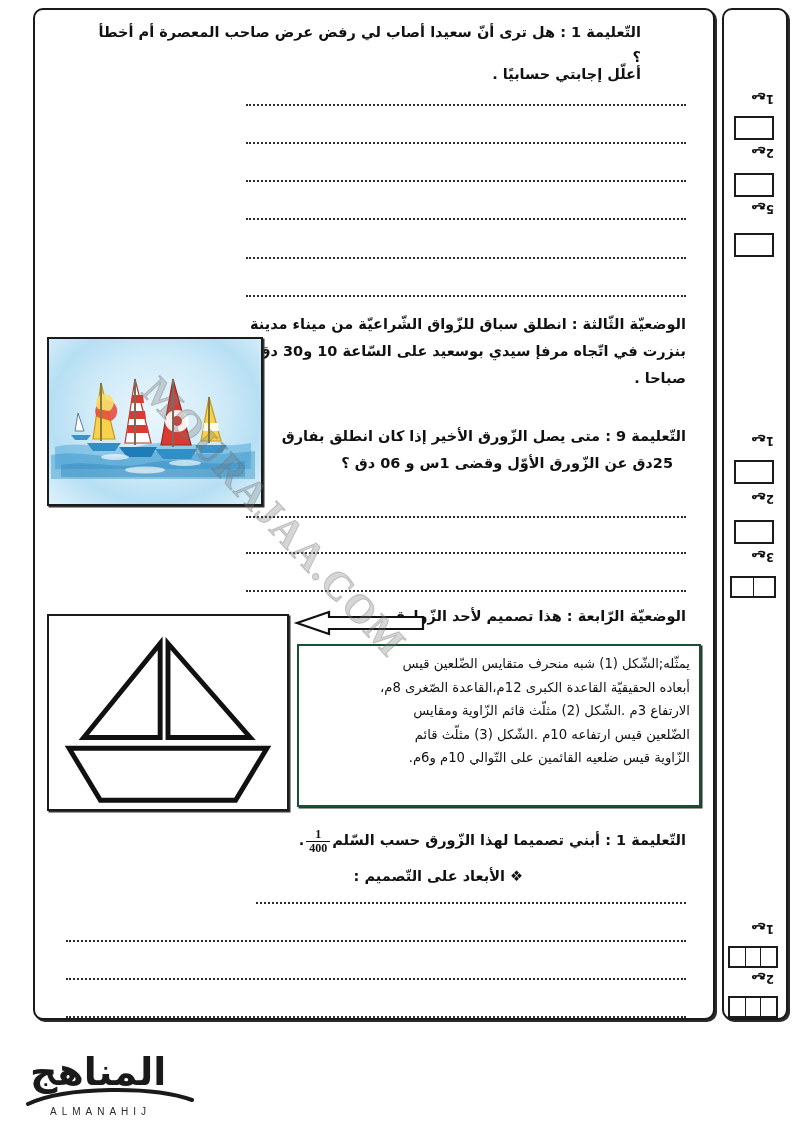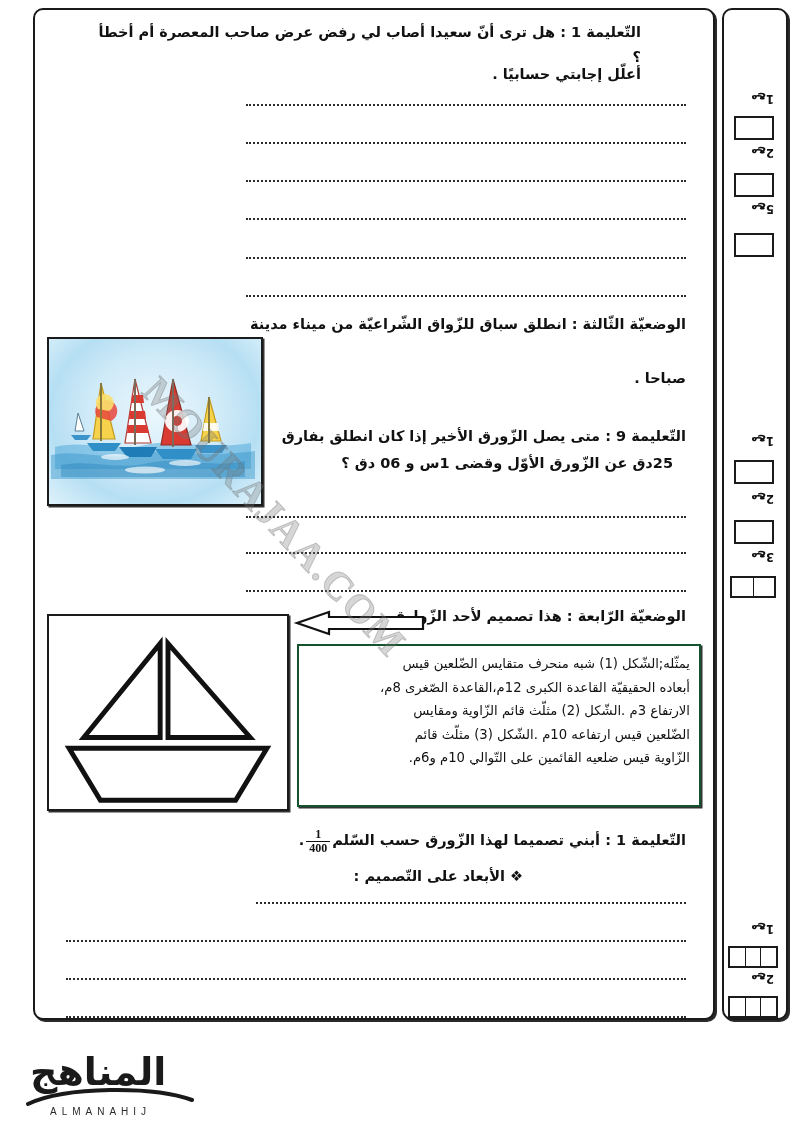--- a/index.html
+++ b/index.html
@@ -229,20 +229,21 @@
       <div class="txt bold" style="right:72px; top:52px; width:555px;">أعلّل إجابتي حسابيًا .</div>
 
       <div class="dotline" style="right:27px; top:92px; width:440px;"></div>
       <div class="dotline" style="right:27px; top:130px; width:440px;"></div>
       <div class="dotline" style="right:27px; top:168px; width:440px;"></div>
       <div class="dotline" style="right:27px; top:206px; width:440px;"></div>
       <div class="dotline" style="right:27px; top:245px; width:440px;"></div>
       <div class="dotline" style="right:27px; top:283px; width:440px;"></div>
 
       <div class="txt bold" style="right:27px; top:302px; width:500px;">الوضعيّة الثّالثة : انطلق سباق للزّواق الشّراعيّة من ميناء مدينة</div>
+      <div class="txt bold" style="right:27px; top:329px; width:500px;">بنزرت في اتّجاه مرفإ سيدي بوسعيد على السّاعة 10 و30 دق</div>
       <div class="txt bold" style="right:27px; top:356px; width:500px;">صباحا .</div>
 
       <div class="photo-box" style="left:12px; top:327px; width:216px; height:169px;">
         <div class="photo-inner">
           <svg viewBox="0 0 216 169" width="216" height="169">
 
             <g opacity="0.95">
               <path d="M10 108 C40 100 70 114 100 106 C130 99 160 112 206 104 L206 130 L10 130 Z" fill="#4ea8d8" opacity="0.55"></path>
               <path d="M6 116 C36 110 58 122 92 115 C124 108 152 120 210 112 L210 140 L6 140 Z" fill="#2f90c8" opacity="0.45"></path>
               <path d="M16 126 C48 120 72 132 104 124 C136 117 168 130 200 122 L200 138 L16 138 Z" fill="#1f7cb6" opacity="0.4"></path>

